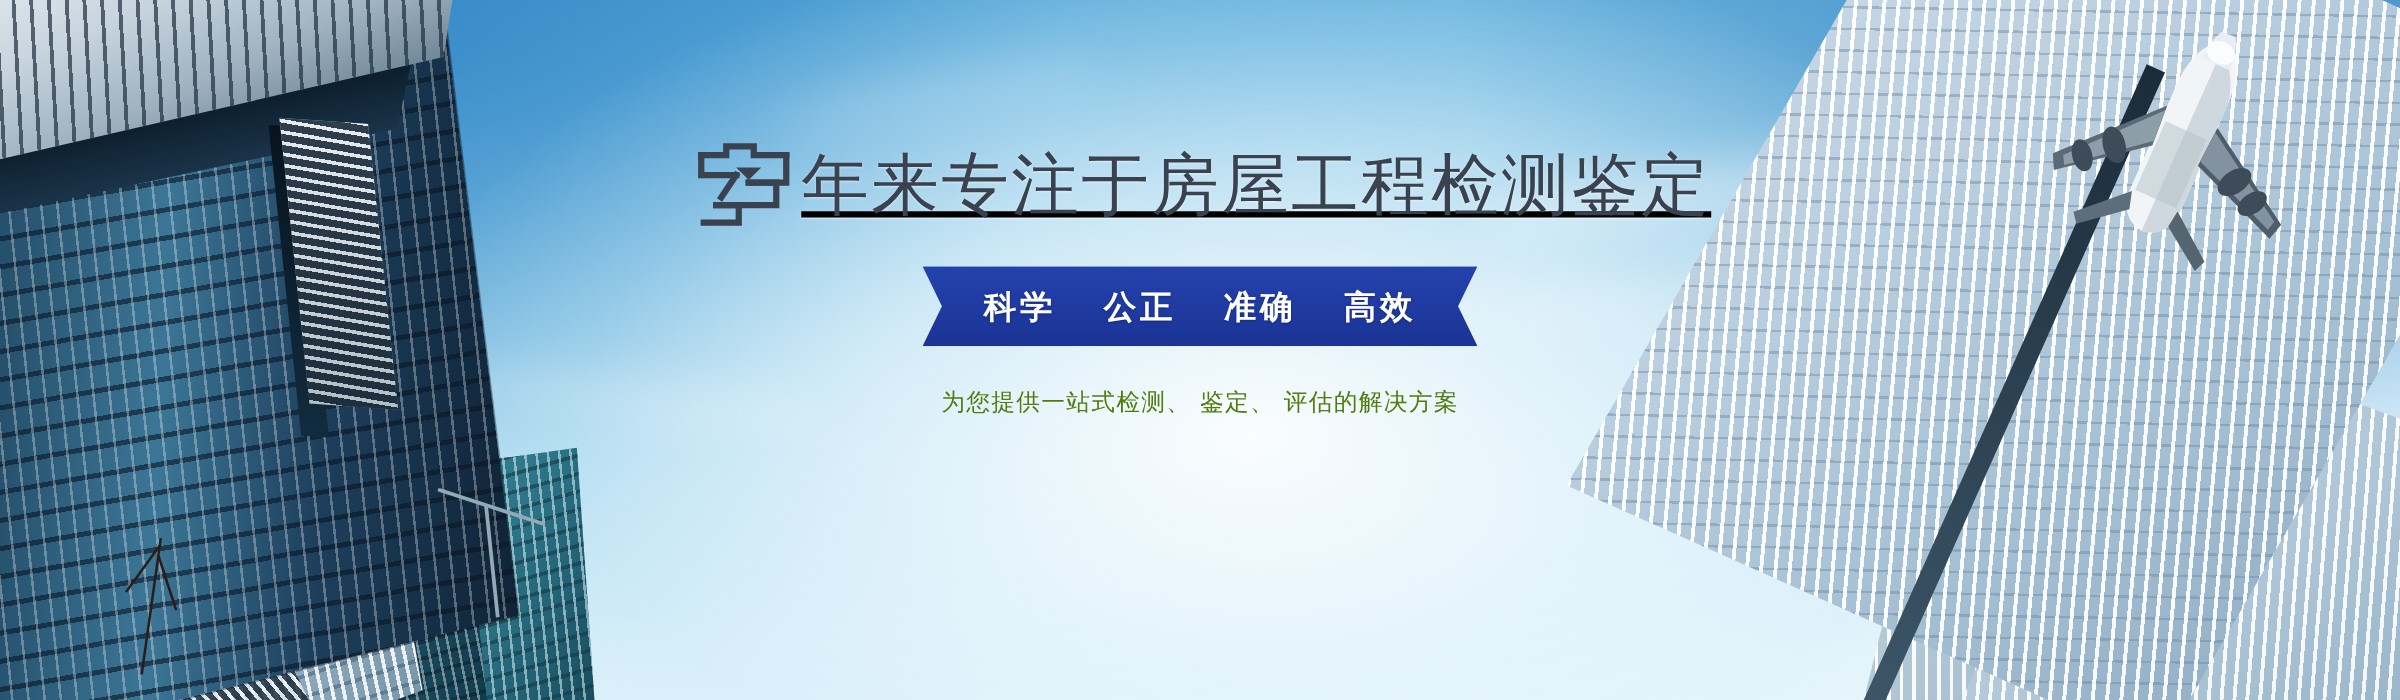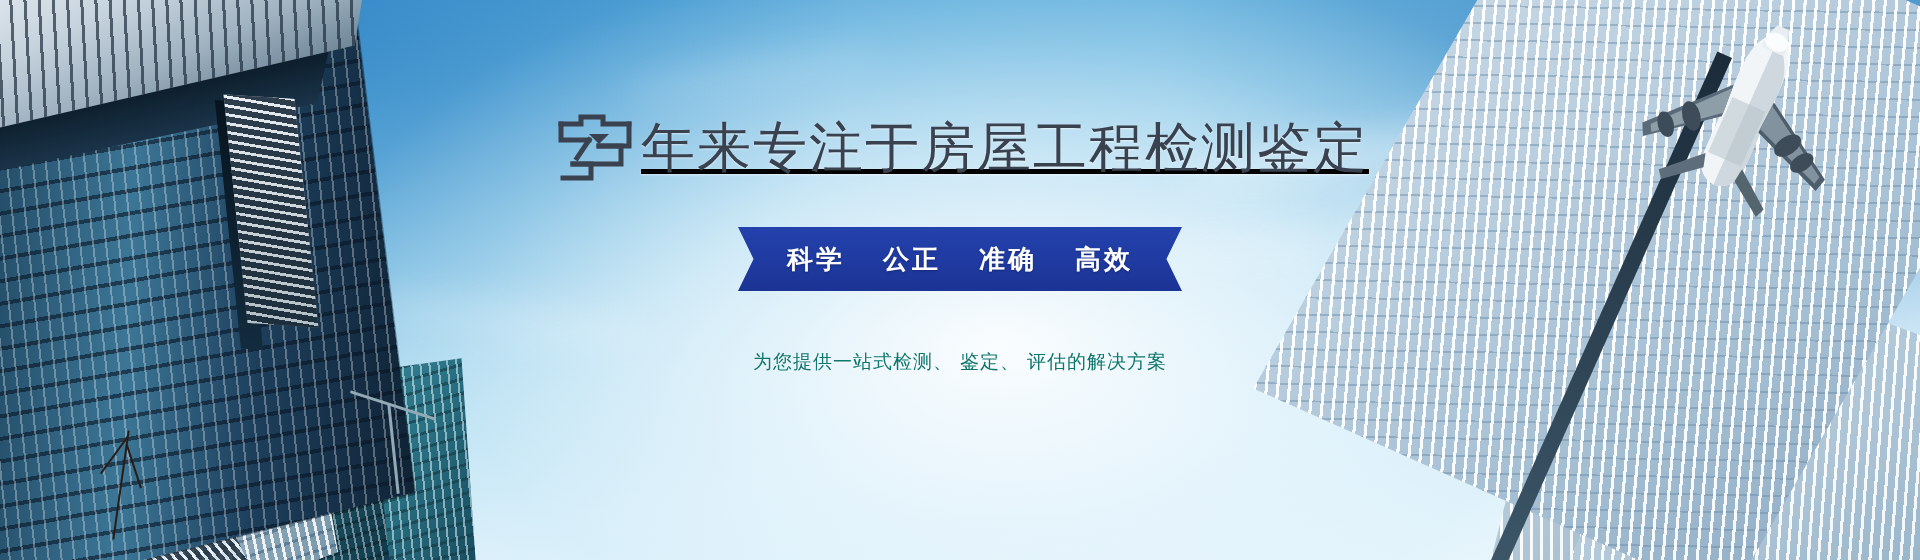--- a/index.html
+++ b/index.html
@@ -197,34 +197,32 @@
     position:absolute; left:50%; top:213px; transform:translateX(-50%);
     width:444px; height:64px;
   }
   .ribbon{
     width:100%; height:100%;
     background:linear-gradient(180deg,#2442ad 0%,#1f3aa0 55%,#1b3394 100%);
     clip-path:polygon(0% 0%, 100% 0%, 96.5% 50%, 100% 100%, 0% 100%, 3.5% 50%);
     display:flex; align-items:center; justify-content:center;
     gap:38px;
     box-shadow:0 2px 6px rgba(20,40,110,.28);
-    margin-top:14px;
   }
   .ribbon-item{
     color:#ffffff; font-size:26px; letter-spacing:3px; font-weight:700;
     font-family:"DejaVu Sans","Liberation Sans",sans-serif;
     text-shadow:0 1px 2px rgba(10,25,80,.45);
   }
 
   .subtitle{
     position:absolute; left:50%; top:309px; transform:translateX(-50%);
-    color:#0f766e; font-size:19px; letter-spacing:1px; white-space:nowrap;
+    color:#4d7c0f; font-size:19px; letter-spacing:1px; white-space:nowrap;
     font-family:"DejaVu Sans","Liberation Sans",sans-serif;
     text-shadow:0 1px 2px rgba(255,255,255,.6);
-    margin-top:40px;
   }
 </style>
 </head>
 <body>
 
 <div class="banner">
 
   <div class="sky"></div>
   <div class="sky-wisp w1"></div>
   <div class="sky-wisp w2"></div>

